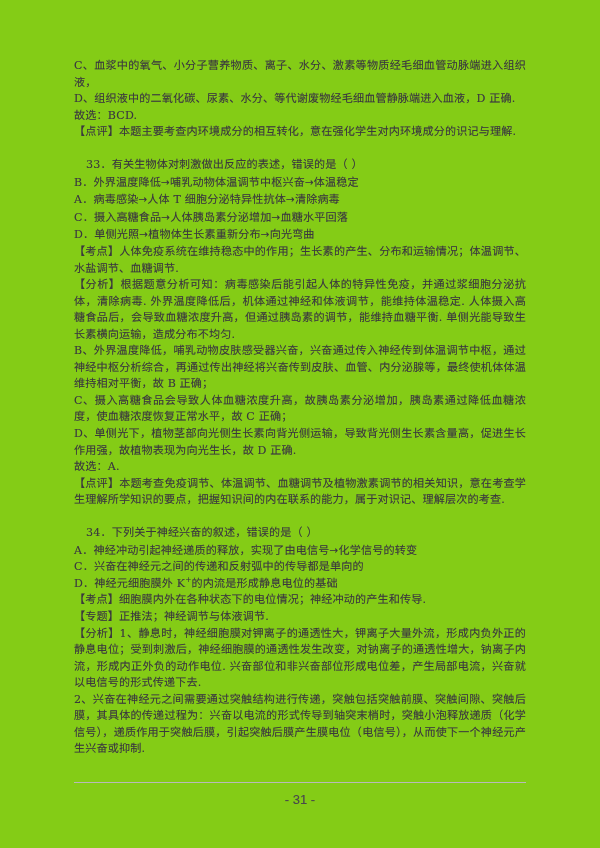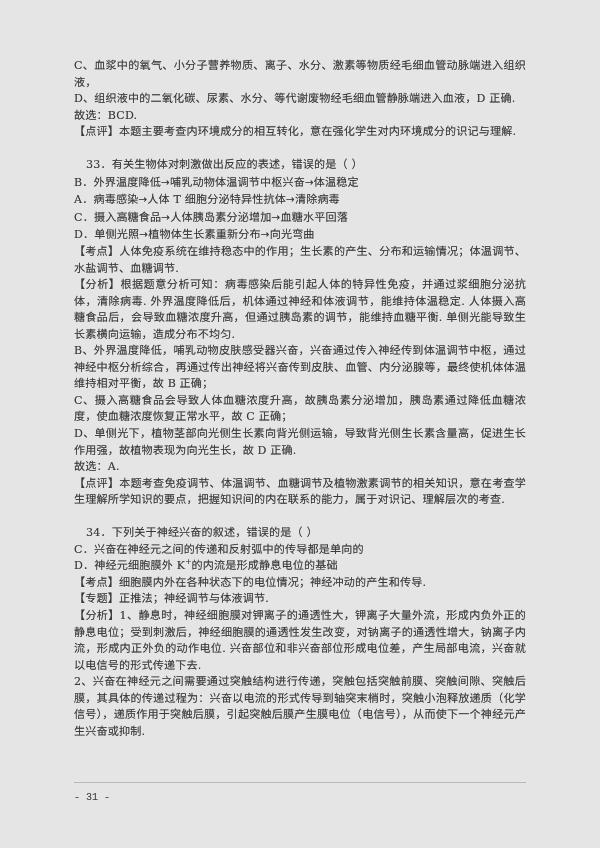--- a/index.html
+++ b/index.html
@@ -18,21 +18,21 @@
     -webkit-font-smoothing: antialiased;
   }
 
   
   #page-sheet {
     position: absolute;
     left: 0;
     top: 0;
     width: 600px;
     height: 848px;
-    background: #e5e5e5;
+    background: #84cc16;
   }
 
   
   #doc-body {
     position: absolute;
     left: 74px;
     top: 58px;
     width: 452px;
   }
 
@@ -76,23 +76,24 @@
     width: 452px;
   }
   .footer-rule {
     height: 0;
     border-top: 1px solid #b9b9b9;
     width: 100%;
   }
   .footer-num {
     margin: 0;
     padding-top: 9px;
-    font-size: 10px;
+    text-align: center;
+    font-size: 13px;
     color: #4a4a4a;
-    font-family: Liberation Mono, monospace;
+    font-family: Liberation Sans, sans-serif;
   }
 </style>
 </head>
 <body>
 
 <div id="page-sheet">
 
   <div id="doc-body">
 
     <p class="para indent-1">C、血浆中的氧气、小分子营养物质、离子、水分、激素等物质经毛细血管动脉端进入组织液，</p>
@@ -117,20 +118,21 @@
     <p class="para indent-1">B、外界温度降低，哺乳动物皮肤感受器兴奋，兴奋通过传入神经传到体温调节中枢，通过神经中枢分析综合，再通过传出神经将兴奋传到皮肤、血管、内分泌腺等，最终使机体体温维持相对平衡，故 B 正确；</p>
     <p class="para indent-1">C、摄入高糖食品会导致人体血糖浓度升高，故胰岛素分泌增加，胰岛素通过降低血糖浓度，使血糖浓度恢复正常水平，故 C 正确；</p>
     <p class="para indent-1">D、单侧光下，植物茎部向光侧生长素向背光侧运输，导致背光侧生长素含量高，促进生长作用强，故植物表现为向光生长，故 D 正确.</p>
     <p class="para indent-1">故选：A.</p>
     <p class="para blocktag">【点评】本题考查免疫调节、体温调节、血糖调节及植物激素调节的相关知识，意在考查学生理解所学知识的要点，把握知识间的内在联系的能力，属于对识记、理解层次的考查.</p>
 
     <div class="gap"></div>
 
     <p class="para q-head">34．下列关于神经兴奋的叙述，错误的是（      ）</p>
 
+    <p class="para opt"><span>A．神经冲动引起神经递质的释放，实现了由电信号</span><span class="arrow">→</span><span>化学信号的转变</span></p>
 
     <p class="para opt">C．兴奋在神经元之间的传递和反射弧中的传导都是单向的</p>
 
     <p class="para opt"><span>D．神经元细胞膜外 K</span><sup class="ion">+</sup><span>的内流是形成静息电位的基础</span></p>
 
     <p class="para blocktag">【考点】细胞膜内外在各种状态下的电位情况；神经冲动的产生和传导.</p>
     <p class="para blocktag">【专题】正推法；神经调节与体液调节.</p>
     <p class="para blocktag">【分析】1、静息时，神经细胞膜对钾离子的通透性大，钾离子大量外流，形成内负外正的静息电位；受到刺激后，神经细胞膜的通透性发生改变，对钠离子的通透性增大，钠离子内流，形成内正外负的动作电位. 兴奋部位和非兴奋部位形成电位差，产生局部电流，兴奋就以电信号的形式传递下去.</p>
     <p class="para indent-1">2、兴奋在神经元之间需要通过突触结构进行传递，突触包括突触前膜、突触间隙、突触后膜，其具体的传递过程为：兴奋以电流的形式传导到轴突末梢时，突触小泡释放递质（化学信号），递质作用于突触后膜，引起突触后膜产生膜电位（电信号），从而使下一个神经元产生兴奋或抑制.</p>
 

